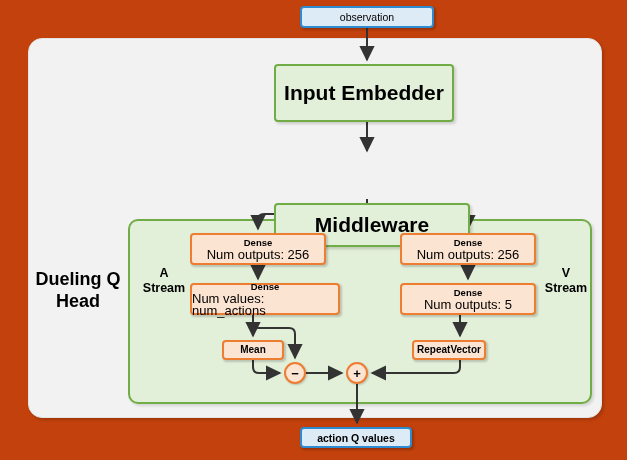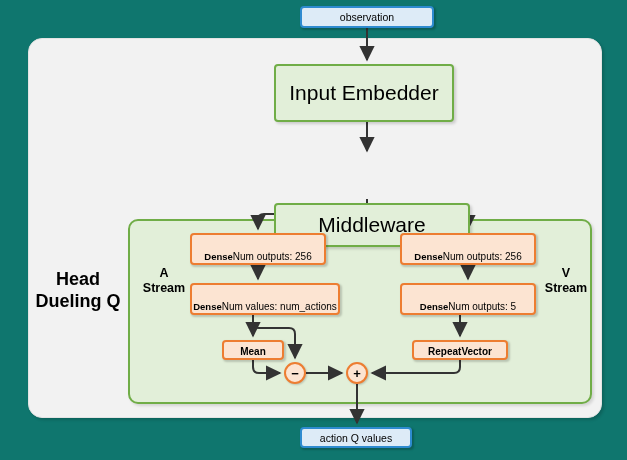--- a/index.html
+++ b/index.html
@@ -1,18 +1,18 @@
 <!DOCTYPE html>
 <html><head>
 <meta charset="utf-8">
 <style>
   html,body{margin:0;padding:0;background:#ffffff;}
   #stage{
     position:relative;width:627px;height:460px;
-    background:#0f766e;
+    background:#c2410c;
     font-family:"Liberation Sans", sans-serif;
     overflow:hidden;
   }
   .abs{position:absolute;box-sizing:border-box;}
 
   
   .outer-panel{
     left:28px;top:38px;width:574px;height:380px;
     background:#f2f2f2;border:1px solid #e3e3e3;border-radius:14px;
     box-shadow:2px 2px 3px rgba(0,0,0,0.16);
@@ -26,48 +26,48 @@
   }
 
   
   .io-box{
     background:#ddebf7;border:2px solid #2e8bd0;border-radius:4px;
     display:flex;align-items:center;justify-content:center;
     font-size:10.5px;color:#000;
     box-shadow:1.5px 1.5px 2px rgba(0,0,0,0.20);
   }
   .io-observation{left:300px;top:6px;width:134px;height:22px;}
-  .io-output{left:300px;top:427px;width:112px;height:21px;}
+  .io-output{left:300px;top:427px;width:112px;height:21px;font-weight:bold;}
 
   
   .green-box{
     background:#e2efd9;border:2px solid #70ad47;border-radius:4px;
     display:flex;align-items:center;justify-content:center;
-    font-size:21px;font-weight:normal;color:#000;
+    font-size:21px;font-weight:bold;color:#000;
     box-shadow:2px 2px 3px rgba(0,0,0,0.16);
   }
   .gb-embedder{left:274px;top:64px;width:180px;height:58px;}
   .gb-middleware{left:274px;top:155px;width:196px;height:44px;margin-top:48px;}
 
   
   .orange-box{
     background:#fce4d2;border:2px solid #ed7d31;border-radius:4px;
-    display:flex;flex-direction:row;align-items:flex-end;justify-content:center;
+    display:flex;flex-direction:column;align-items:center;justify-content:center;
     color:#000;box-shadow:1.5px 1.5px 2px rgba(0,0,0,0.18);
   }
   .orange-box .ttl{font-size:9.5px;font-weight:bold;line-height:12px;}
-  .orange-box .sub{font-size:10px;font-weight:normal;line-height:12px;}
+  .orange-box .sub{font-size:13px;font-weight:normal;line-height:12px;}
   .orange-box.single .ttl{font-size:10px;}
 
   .ob-a1{left:190px;top:233px;width:136px;height:32px;}
   .ob-a2{left:190px;top:283px;width:150px;height:32px;}
   .ob-mean{left:222px;top:340px;width:62px;height:20px;}
   .ob-v1{left:400px;top:233px;width:136px;height:32px;}
   .ob-v2{left:400px;top:283px;width:136px;height:32px;}
-  .ob-repeat{left:412px;top:340px;width:96px;height:20px;}
+  .ob-repeat{left:412px;top:340px;width:74px;height:20px;}
 
   
   .op-circle{
     width:22px;height:22px;border-radius:50%;
     background:#fce4d2;border:2.5px solid #ed7d31;
     display:flex;align-items:center;justify-content:center;
     font-size:13px;font-weight:bold;color:#000;line-height:1;
     box-shadow:1px 1px 2px rgba(0,0,0,0.18);
   }
   .op-minus{left:284px;top:362px;}
@@ -180,22 +180,22 @@
 
   <div class="abs op-circle op-minus">
     <span>−</span>
   </div>
 
   <div class="abs op-circle op-plus">
     <span>+</span>
   </div>
 
   <div class="abs label-head">
+    <div>Dueling Q</div>
     <div>Head</div>
-    <div>Dueling Q</div>
   </div>
 
   <div class="abs label-stream label-a">
     <div>A</div>
     <div>Stream</div>
   </div>
 
   <div class="abs label-stream label-v">
     <div>V</div>
     <div>Stream</div>

